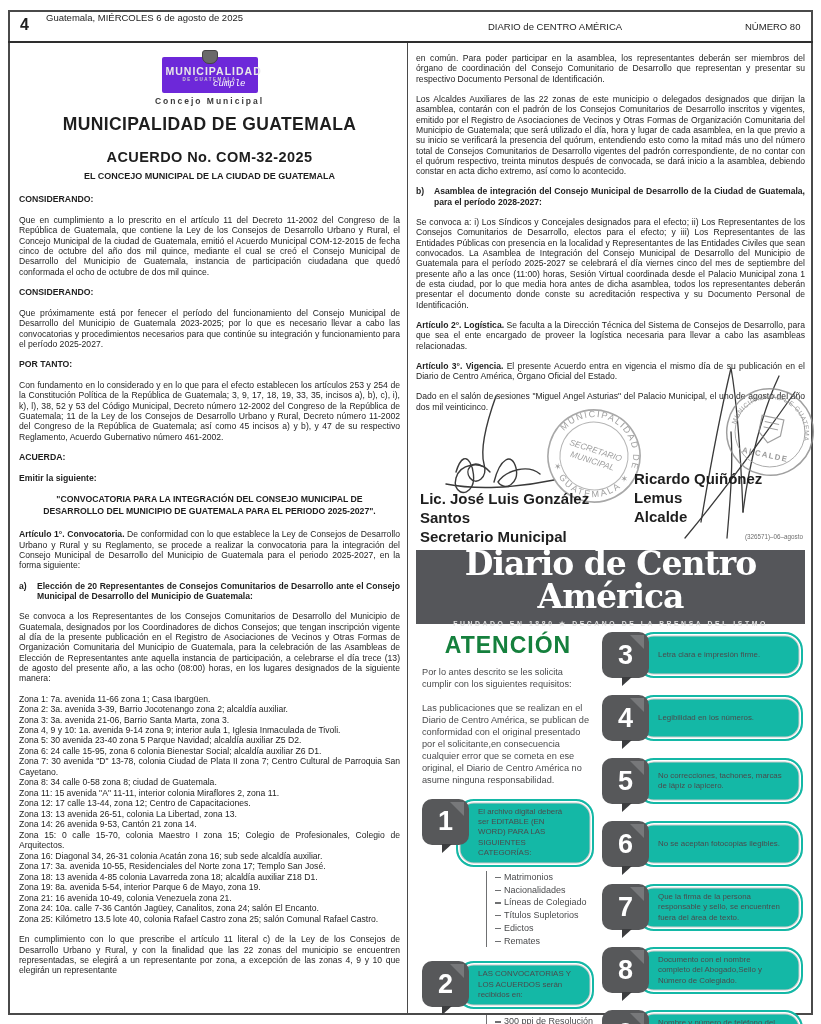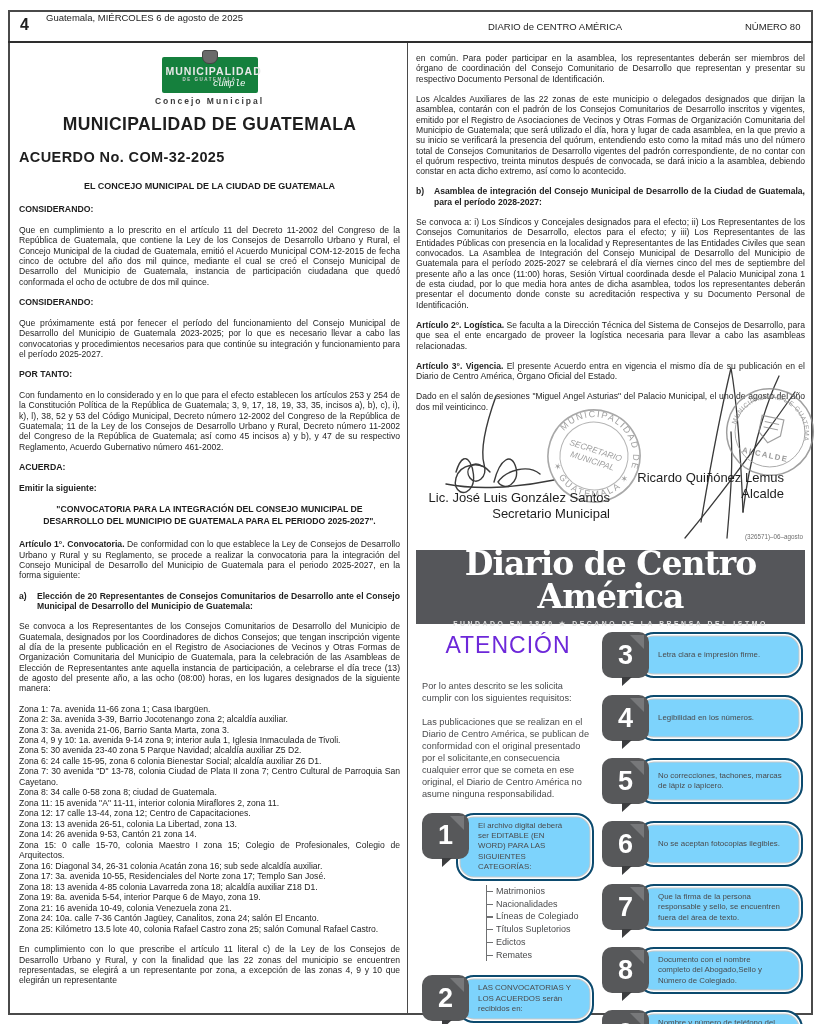--- a/index.html
+++ b/index.html
@@ -25,64 +25,64 @@
   .p  { font-size:8.6px; line-height:1.2; text-align:justify; margin-bottom:10px; }
   .bold { font-weight:bold; }
   .chead { text-align:left; font-weight:bold; font-size:8.7px; margin:2px 0 11px; }
   .item-flex { display:flex; gap:6px; font-weight:bold; font-size:8.6px; line-height:1.2; text-align:justify; margin-bottom:10px; }
   .item-flex .lbl { flex:0 0 12px; }
 
   
   .logo-wrap { text-align:center; margin-bottom:6px; }
   .crest { width:16px; height:14px; margin:0 auto -7px; background:#6a6a6a;
            border-radius:3px 3px 7px 7px; border:1px solid #444; position:relative; z-index:2; }
-  .logo-box { position:relative; width:96px; margin:0 auto; background:#15803d; color:#fff;
+  .logo-box { position:relative; width:96px; margin:0 auto; background:#6d28d9; color:#fff;
               padding:8px 4px 4px; border-radius:2px; }
   .logo-l1 { font-size:10.5px; font-weight:bold; letter-spacing:1px; color:#e8e8e8; }
   .logo-l2 { font-size:4.5px; font-weight:bold; letter-spacing:1.5px; color:#cfcfcf; }
   .logo-script { font-size:9px; font-style:italic; font-family:Liberation Mono, monospace; color:#fff; margin-top:-3px; text-align:right; padding-right:8px; }
   .logo-cap { font-size:8.5px; font-weight:bold; letter-spacing:2px; color:#3c3c3c; margin-top:3px; }
   .t1 { text-align:center; font-size:17.5px; font-weight:bold; letter-spacing:.4px; margin:8px 0 14px; }
-  .t2 { text-align:left; font-size:14.5px; font-weight:bold; letter-spacing:.4px; margin:0 0 16px; }
+  .t2 { text-align:center; font-size:14.5px; font-weight:bold; letter-spacing:.4px; margin:0 0 6px; }
   .org { text-align:center; font-weight:bold; font-size:9px; margin-bottom:13px; }
   .convtitle { text-align:center; font-weight:bold; font-size:8.7px; width:92%; margin:2px auto 12px; line-height:1.35; }
 
   .zona { font-size:8.6px; line-height:1.22; text-align:justify; }
   .zonas-block { margin-bottom:10px; }
 
   
   .sigblock { position:relative; height:124px; margin-top:2px; }
-  .signame { position:absolute; text-align:right; font-weight:normal; font-size:13px; line-height:1.25; }
+  .signame { position:absolute; text-align:left; font-weight:bold; font-size:15px; line-height:1.25; }
   .sig-svg { position:absolute; }
   .seal { position:absolute; opacity:.85; }
   .ref { position:absolute; right:2px; bottom:6px; font-size:6.3px; color:#6f6f6f; }
 
   
   .banner { margin-top:4px; height:74px; background:#55565a; color:#fff; text-align:center;
             display:flex; flex-direction:column; justify-content:center; }
   .banner-title { font-family:"DejaVu Serif", serif; font-weight:bold; font-size:33px; line-height:1; letter-spacing:-1px; }
   .banner-sub { font-size:6.8px; font-weight:bold; letter-spacing:2.6px; color:#e3e3e3; margin-top:7px; }
 
   
   .aten { display:flex; margin-top:8px; gap:8px; color:#4a4b4d; }
   .aten-left { flex:0 0 178px; padding-left:6px; }
   .aten-right { flex:1; padding-right:2px; }
-  .aten-title { font-size:23px; font-weight:normal; letter-spacing:1px; text-align:center; color:#6d28d9; margin-bottom:22px; }
+  .aten-title { font-size:23px; font-weight:bold; letter-spacing:1px; text-align:center; color:#15803d; margin-bottom:8px; }
   .aten-p { font-size:9.2px; line-height:1.3; margin-bottom:12px; }
   .aitem { position:relative; min-height:50px; margin-bottom:13px; }
   .abadge { position:absolute; left:0; top:0; width:47px; height:46px; background:#57585a; border-radius:10px;
             color:#fff; font-weight:bold; font-size:27px; display:flex; align-items:center; justify-content:center; z-index:2; }
   .abadge::before { content:""; position:absolute; right:5px; top:3px; width:0; height:0;
             border-top:14px solid #77787a; border-left:14px solid transparent; }
   .abadge::after { content:""; position:absolute; left:20px; bottom:-8px; width:0; height:0;
             border-top:9px solid #3c3d3f; border-right:10px solid transparent; }
-  .abubble { margin-left:34px; min-height:46px; border:2px solid #0c4a6e; border-radius:18px;
+  .abubble { margin-left:34px; min-height:46px; border:2px solid #14b8a6; border-radius:18px;
              padding:6px 19px 6px 20px; font-size:7.9px; line-height:1.32; display:flex; align-items:center;
-             box-shadow:inset 0 0 0 1.5px #fff, inset 0 0 0 2.5px #c9c9c9; background:#7dd3fc; }
-  .hanglist { margin:4px 0 0 64px; border-left:1.3px solid #6f7072; }
+             box-shadow:inset 0 0 0 1.5px #fff, inset 0 0 0 2.5px #c9c9c9; background:#14b8a6; }
+  .hanglist { margin:4px 0 0 64px; border-left:1.3px solid #6f7072;padding-left:8px; }
   .hanglist div { position:relative; padding-left:9px; font-size:9px; line-height:1.42; }
   .hanglist div::before { content:""; position:absolute; left:0; top:6px; width:6px; height:1.3px; background:#6f7072; }
 
   svg text { font-family:"Liberation Sans", sans-serif; }
 </style>
 </head>
 <body>
 
 <div class="page">
   <div class="frame"></div>

